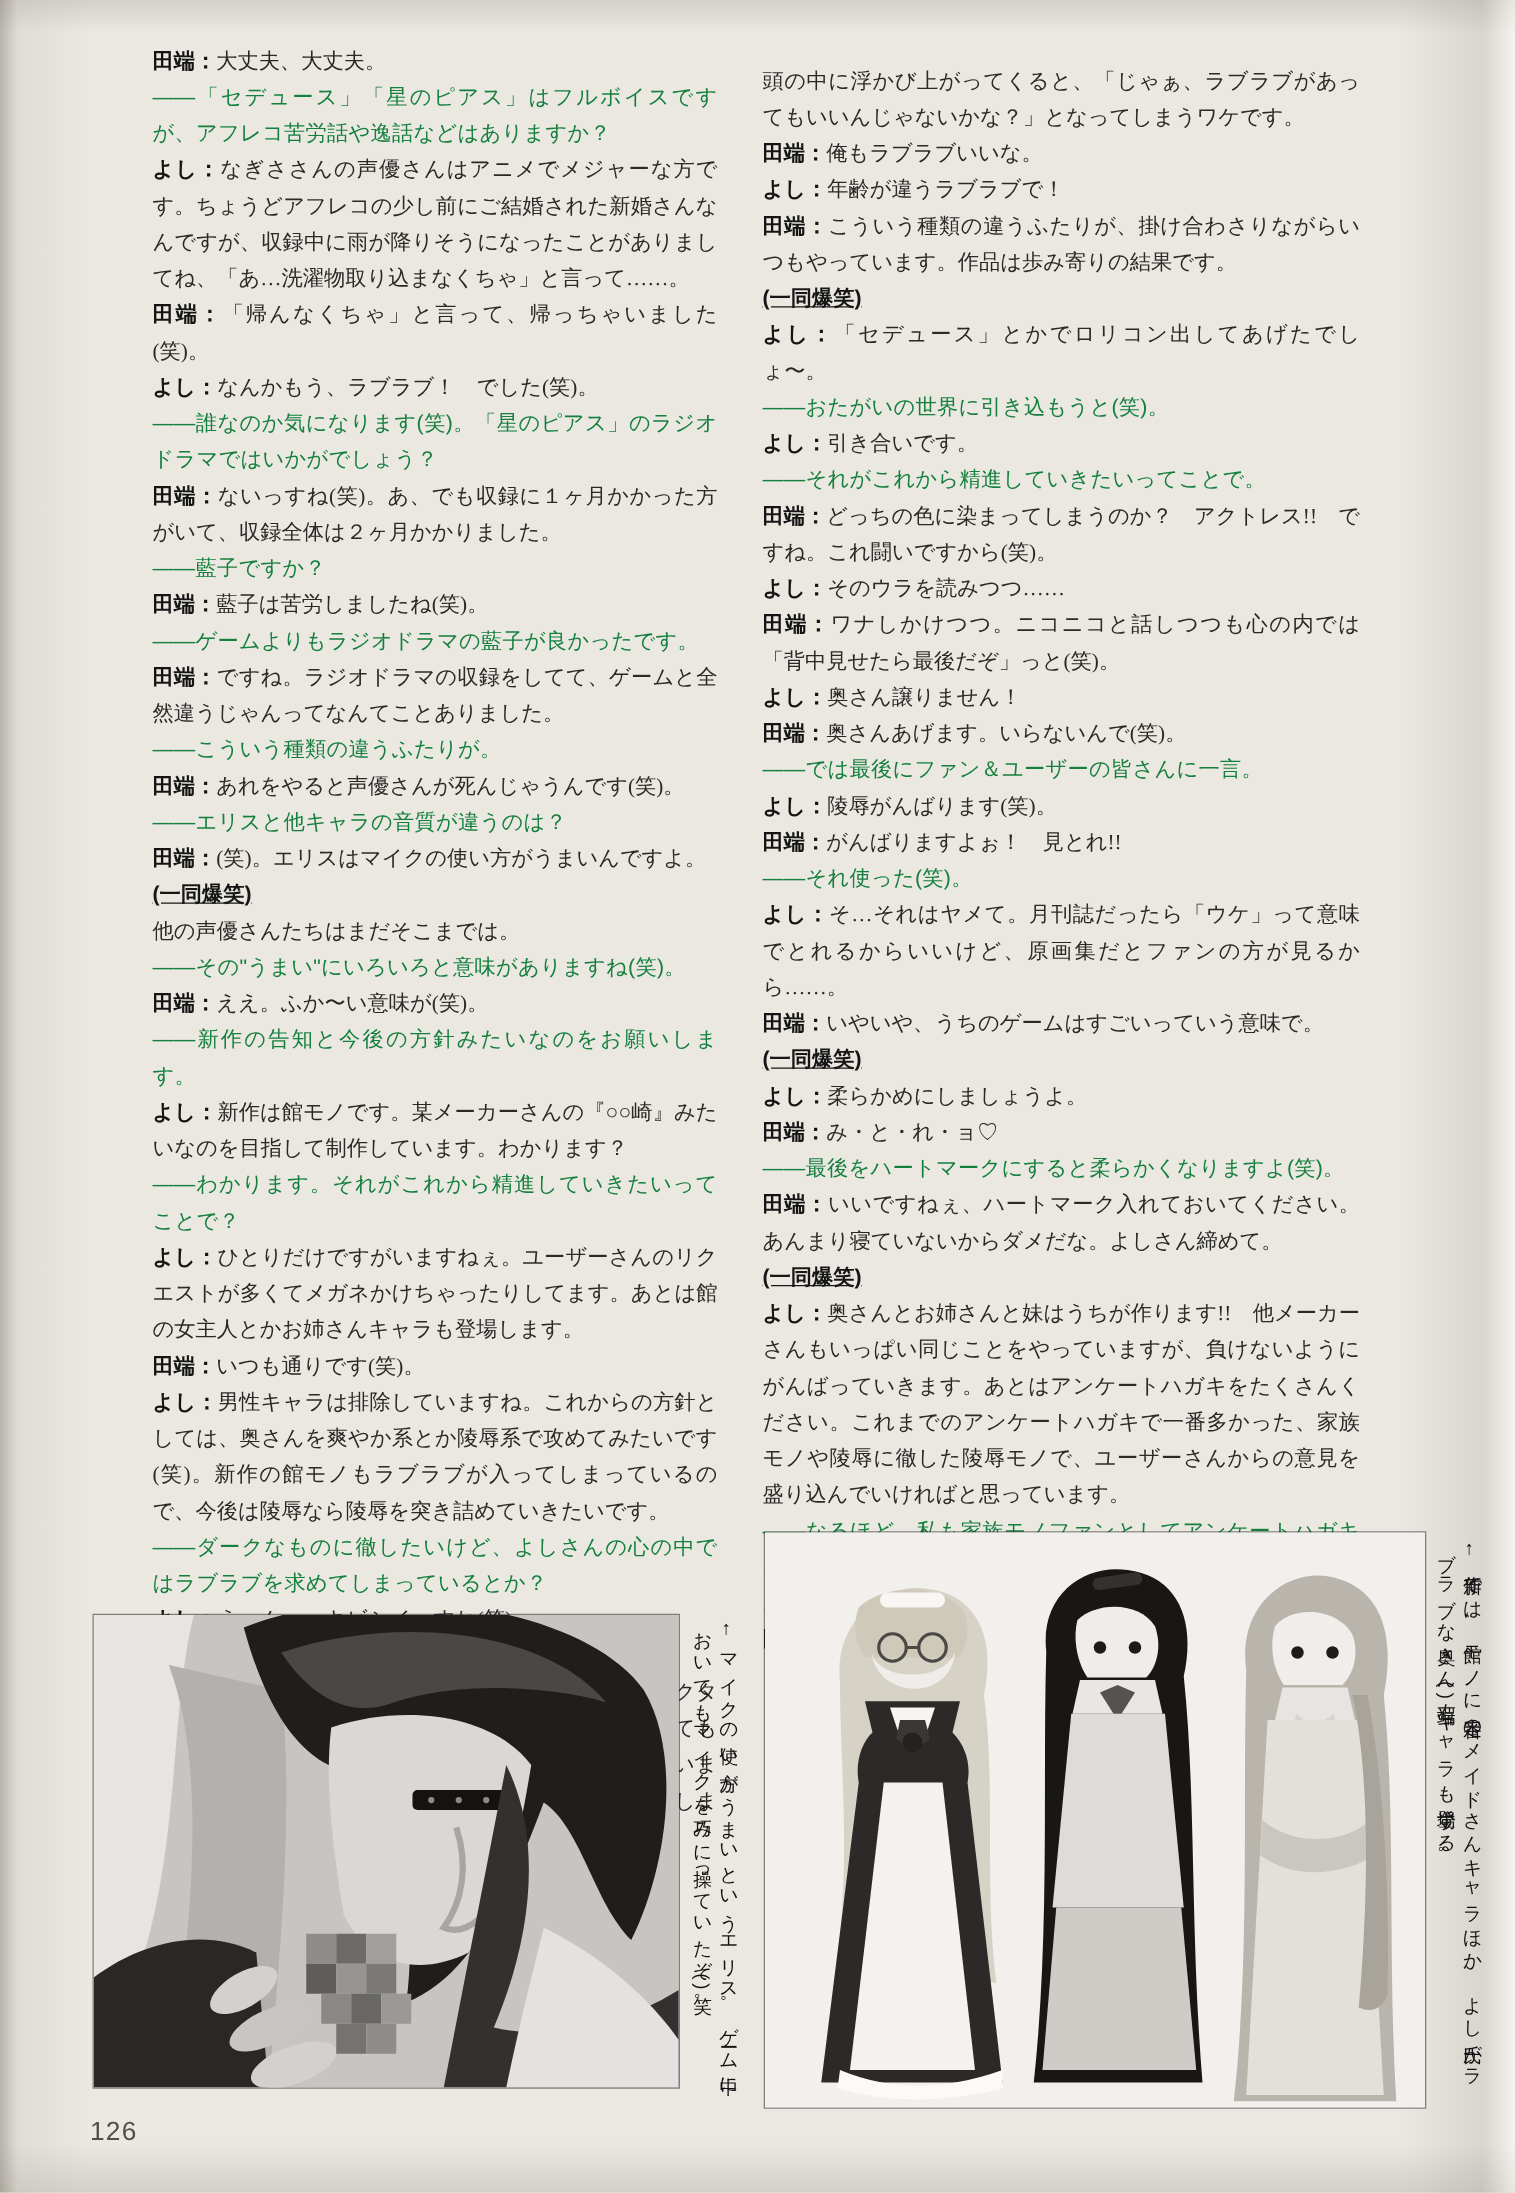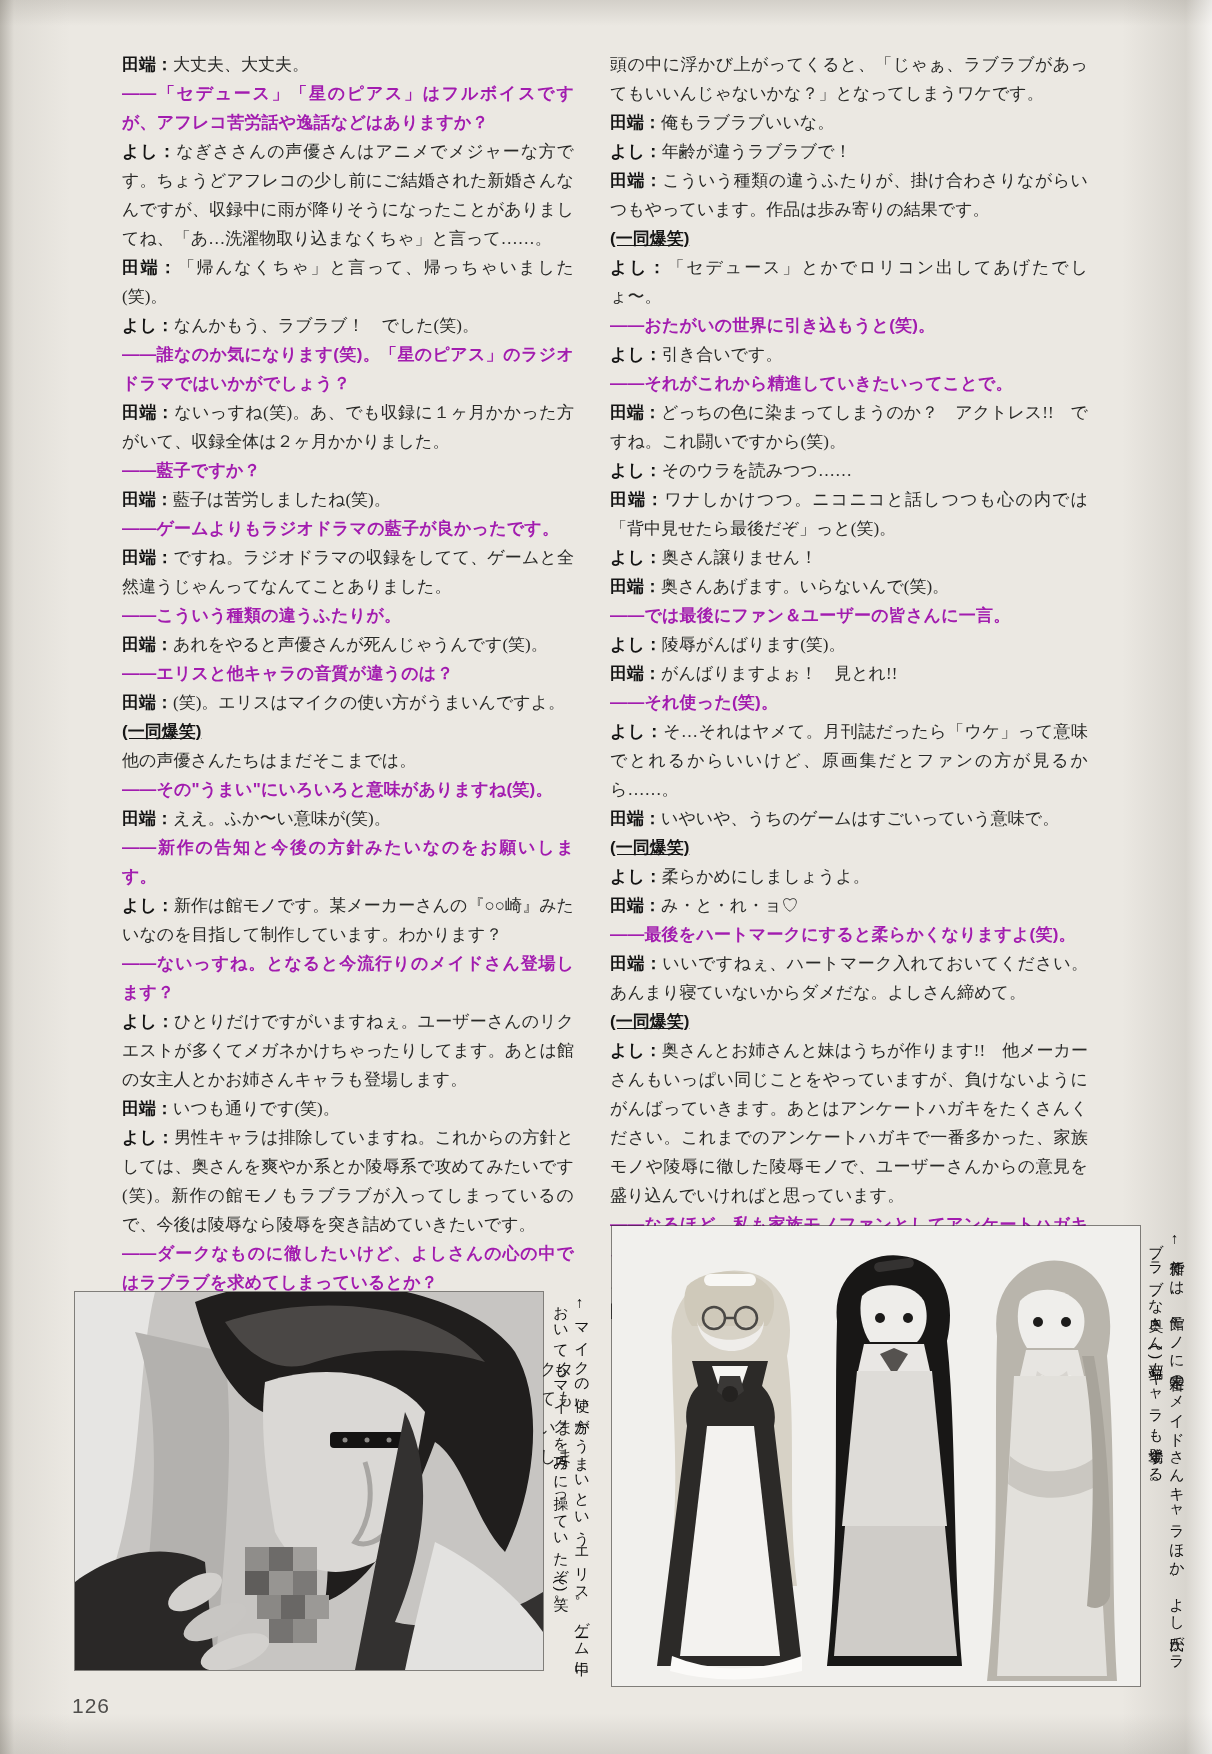--- a/index.html
+++ b/index.html
@@ -9,25 +9,25 @@
       linear-gradient(90deg, rgba(120,115,105,.45) 0px, rgba(190,186,178,.25) 14px, rgba(0,0,0,0) 70px),
       linear-gradient(270deg, rgba(255,255,255,.5) 0px, rgba(160,156,148,.25) 26px, rgba(0,0,0,0) 90px),
       linear-gradient(180deg, rgba(140,135,126,.25) 0px, rgba(0,0,0,0) 26px),
       linear-gradient(0deg, rgba(150,146,138,.28) 0px, rgba(0,0,0,0) 40px),
       #ebe8e2;
     font-family:"Liberation Serif", serif;
     color:#262625;
   }
   .col{position:absolute;}
   .col p.para{margin:0;text-align:justify;font-size:17px;line-height:29px;}
-  .t-q{font-family:"Liberation Sans", sans-serif;font-weight:700;color:#a21caf;letter-spacing:.2px;}
+  .t-q{font-family:"Liberation Sans", sans-serif;font-weight:400;color:#15803d;letter-spacing:.2px;}
   .t-note{font-family:"Liberation Sans", sans-serif;font-weight:700;color:#161616;text-decoration:underline;}
   .t-a,.t-cont{font-family:"Liberation Serif", serif;color:#292927;}
   .spk{font-family:"Liberation Sans", sans-serif;font-weight:700;color:#141414;}
-  #col-left{left:122px;top:50px;width:452px;}
+  #col-left{left:122px;top:34px;width:452px;}
   #col-right{left:610px;top:50px;width:478px;}
 
   .figure{position:absolute;box-shadow:0 0 0 1px rgba(40,38,36,.55);}
   #fig-left{left:75px;top:1292px;width:468px;height:378px;background:#cfcdca;}
   #fig-right{left:612px;top:1226px;width:528px;height:460px;background:#f3f2ef;}
   .figure svg{display:block;width:100%;height:100%;}
 
   .vcap{
     position:absolute;writing-mode:vertical-rl;text-orientation:mixed;
     font-family:"Liberation Sans", sans-serif;font-size:15px;line-height:21px;
@@ -59,21 +59,21 @@
     <p class="para t-q">――こういう種類の違うふたりが。</p>
     <p class="para t-a"><span class="spk">田端：</span>あれをやると声優さんが死んじゃうんです(笑)。</p>
     <p class="para t-q">――エリスと他キャラの音質が違うのは？</p>
     <p class="para t-a"><span class="spk">田端：</span>(笑)。エリスはマイクの使い方がうまいんですよ。</p>
     <p class="para t-note">(一同爆笑)</p>
     <p class="para t-cont">他の声優さんたちはまだそこまでは。</p>
     <p class="para t-q">――その"うまい"にいろいろと意味がありますね(笑)。</p>
     <p class="para t-a"><span class="spk">田端：</span>ええ。ふか〜い意味が(笑)。</p>
     <p class="para t-q">――新作の告知と今後の方針みたいなのをお願いします。</p>
     <p class="para t-a"><span class="spk">よし：</span>新作は館モノです。某メーカーさんの『○○崎』みたいなのを目指して制作しています。わかります？</p>
-    <p class="para t-q">――ないっすね。となると今流行りのメイドさん登場します？</p>
+    <p class="para t-q">――わかります。それがこれから精進していきたいってことで？</p>
     <p class="para t-a"><span class="spk">よし：</span>ひとりだけですがいますねぇ。ユーザーさんのリクエストが多くてメガネかけちゃったりしてます。あとは館の女主人とかお姉さんキャラも登場します。</p>
     <p class="para t-a"><span class="spk">田端：</span>いつも通りです(笑)。</p>
     <p class="para t-a"><span class="spk">よし：</span>男性キャラは排除していますね。これからの方針としては、奥さんを爽やか系とか陵辱系で攻めてみたいです(笑)。新作の館モノもラブラブが入ってしまっているので、今後は陵辱なら陵辱を突き詰めていきたいです。</p>
     <p class="para t-q">――ダークなものに徹したいけど、よしさんの心の中ではラブラブを求めてしまっているとか？</p>
     <p class="para t-a"><span class="spk">よし：</span>う〜ん……キビシイっすね(笑)。</p>
     <p class="para t-a"><span class="spk">田端：</span>バレちょる(笑)。</p>
     <p class="para t-a"><span class="spk">よし：</span>キャラクターを作っているうちに、そのキャラクターのその後とかを考えてしまうんです。監禁・陵辱してもいいんですが、その後をどうしようかと悩んでしまいます。おのずとエンディングのパターンが少なくなってしまう、そういう考えが</p>
   </div>
 <div class="col" id="col-right">
     <p class="para t-cont">頭の中に浮かび上がってくると、「じゃぁ、ラブラブがあってもいいんじゃないかな？」となってしまうワケです。</p>

